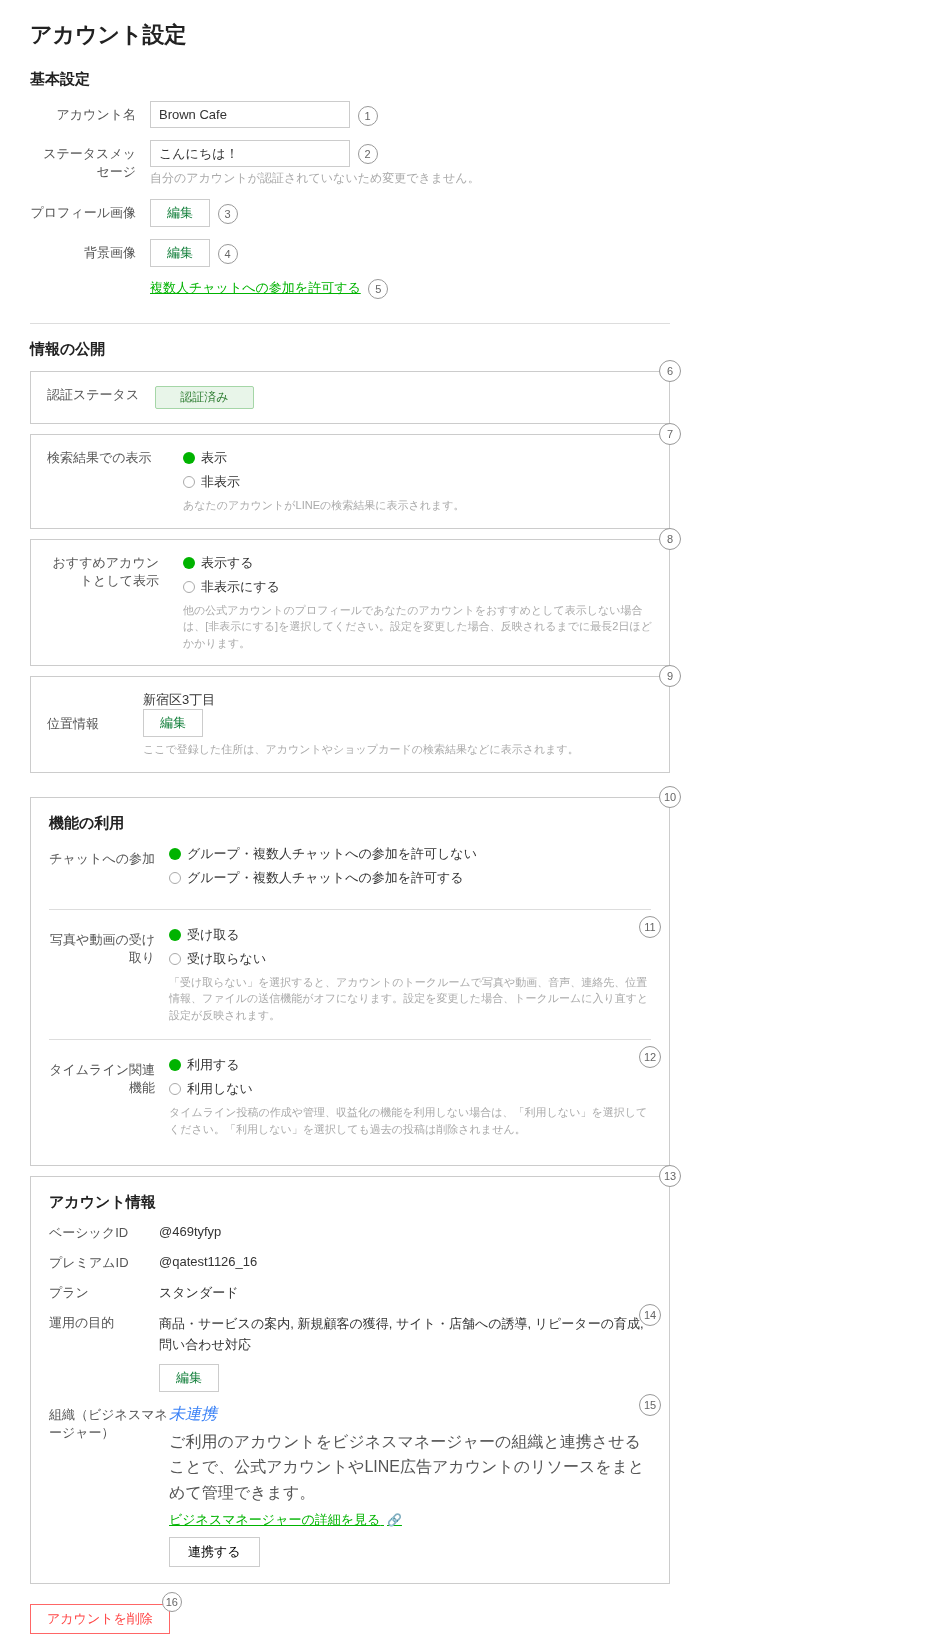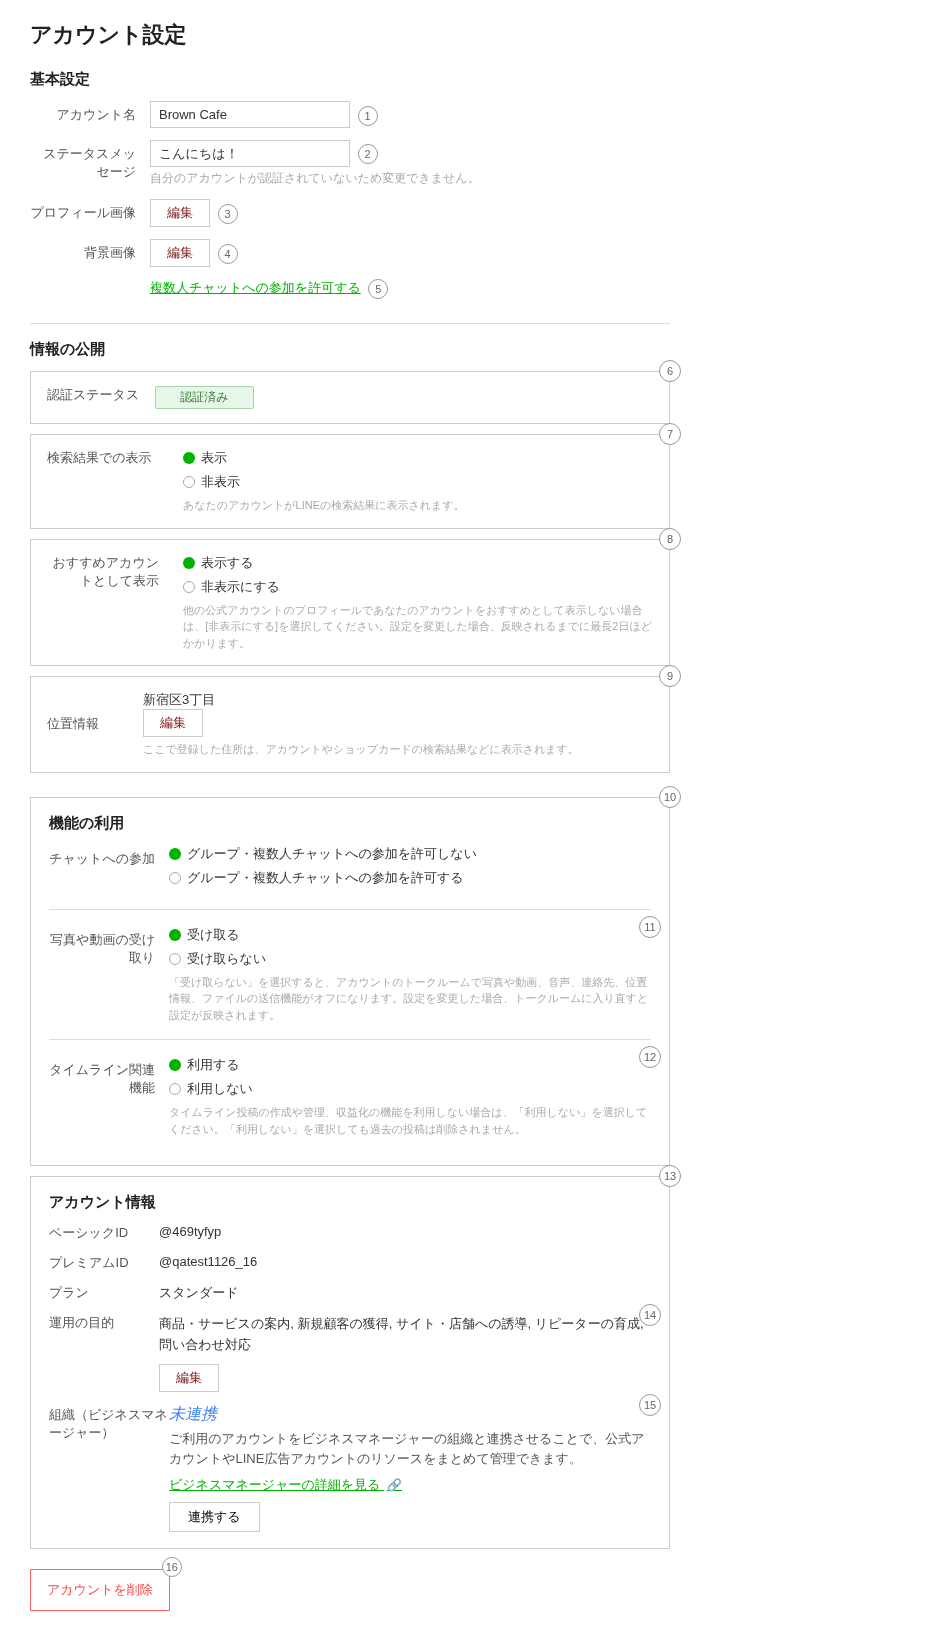--- a/index.html
+++ b/index.html
@@ -60,21 +60,21 @@
       font-size: 12px;
       color: #aaa;
       margin-top: 3px;
     }
     .btn-edit {
       border: 1px solid #ccc;
       background: #fff;
       padding: 4px 16px;
       font-size: 13px;
       cursor: pointer;
-      color: #7f1d1d;
+      color: #15803d;
     }
     .link-green {
       color: #00b300;
       text-decoration: underline;
       cursor: pointer;
       font-size: 13px;
     }
     hr.section-divider {
       border: none;
       border-top: 1px solid #ddd;
@@ -181,21 +181,21 @@
       border: 1px solid #ccc;
       background: #fff;
       padding: 5px 18px;
       font-size: 13px;
       cursor: pointer;
       margin-top: 8px;
     }
     .btn-delete {
       border: 1px solid #ff6666;
       background: #fff;
-      padding: 11px 16px;
+      padding: 5px 16px;
       font-size: 13px;
       color: #ff4444;
       cursor: pointer;
     }
     .org-label-col {
       width: 120px;
       min-width: 120px;
       font-size: 13px;
       color: #555;
       padding-top: 2px;
@@ -420,21 +420,21 @@
         </div>
       </div>
     </div>
 
     <div style="position:relative;margin-top:10px;">
       <div class="callout-number" style="position:absolute;top:-10px;right:-10px;">15</div>
       <div style="display:flex;align-items:flex-start;gap:0;">
         <div class="org-label-col">組織（ビジネスマネージャー）</div>
         <div style="flex:1;">
           <div style="font-size:16px;color:#3b82f6;margin-bottom:4px;font-style:italic;">未連携</div>
-          <div style="font-size:13px;color:#555;line-height:1.6;margin-bottom:6px;">ご利用のアカウントをビジネスマネージャーの組織と連携させることで、公式アカウントやLINE広告アカウントのリソースをまとめて管理できます。</div>
+          <div style="font-size:16px;color:#555;line-height:1.6;margin-bottom:6px;">ご利用のアカウントをビジネスマネージャーの組織と連携させることで、公式アカウントやLINE広告アカウントのリソースをまとめて管理できます。</div>
           <a class="link-external">
             <span>ビジネスマネージャーの詳細を見る</span>
             <span style="font-size:12px;margin-left:3px;">🔗</span>
           </a>
           <br>
           <button class="btn-connect">連携する</button>
         </div>
       </div>
     </div>
   </div>

